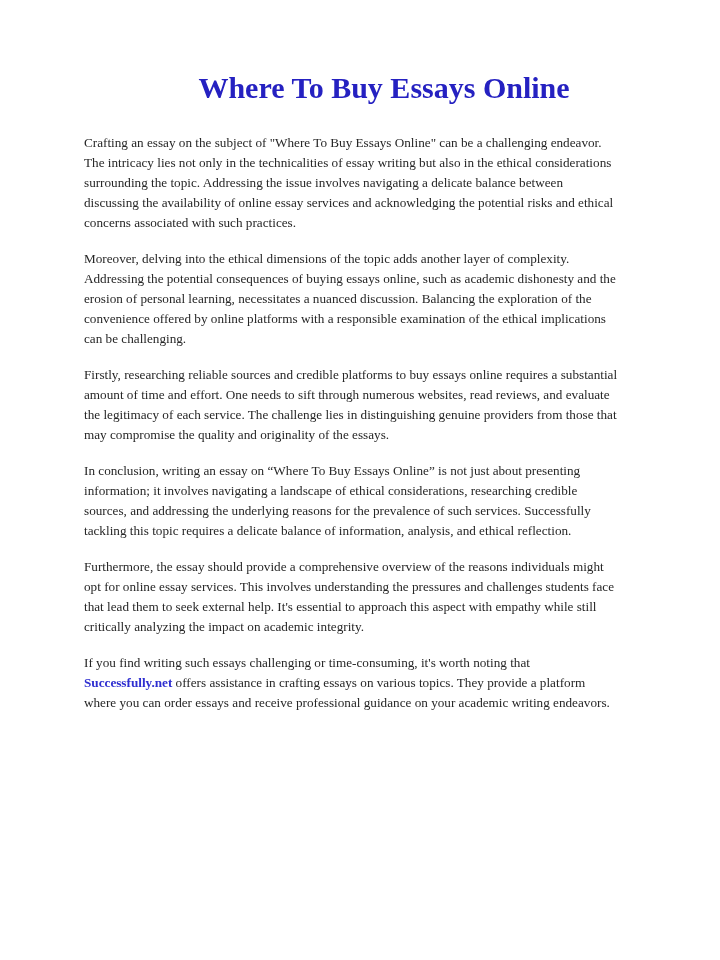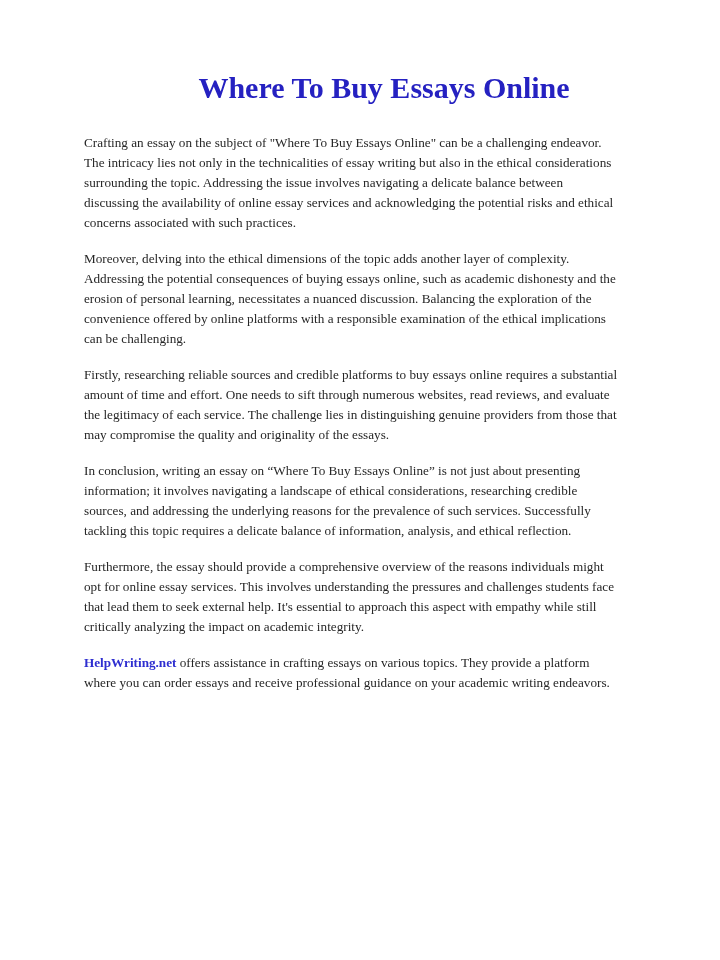--- a/index.html
+++ b/index.html
@@ -66,16 +66,17 @@
 the legitimacy of each service. The challenge lies in distinguishing genuine providers from those that
 may compromise the quality and originality of the essays.</p>
     <p class="para">In conclusion, writing an essay on “Where To Buy Essays Online” is not just about presenting
 information; it involves navigating a landscape of ethical considerations, researching credible
 sources, and addressing the underlying reasons for the prevalence of such services. Successfully
 tackling this topic requires a delicate balance of information, analysis, and ethical reflection.</p>
     <p class="para">Furthermore, the essay should provide a comprehensive overview of the reasons individuals might
 opt for online essay services. This involves understanding the pressures and challenges students face
 that lead them to seek external help. It's essential to approach this aspect with empathy while still
 critically analyzing the impact on academic integrity.</p>
-    <p class="para"><a class="link">HelpWriting.net</a><span> offers assistance in crafting essays on various topics. They provide a platform
+    <p class="para"><span>If you find writing such essays challenging or time-consuming, it's worth noting that
+</span><a class="link">Successfully.net</a><span> offers assistance in crafting essays on various topics. They provide a platform
 where you can order essays and receive professional guidance on your academic writing endeavors.</span></p>
   </div>
 </div>
 
 </body></html>

